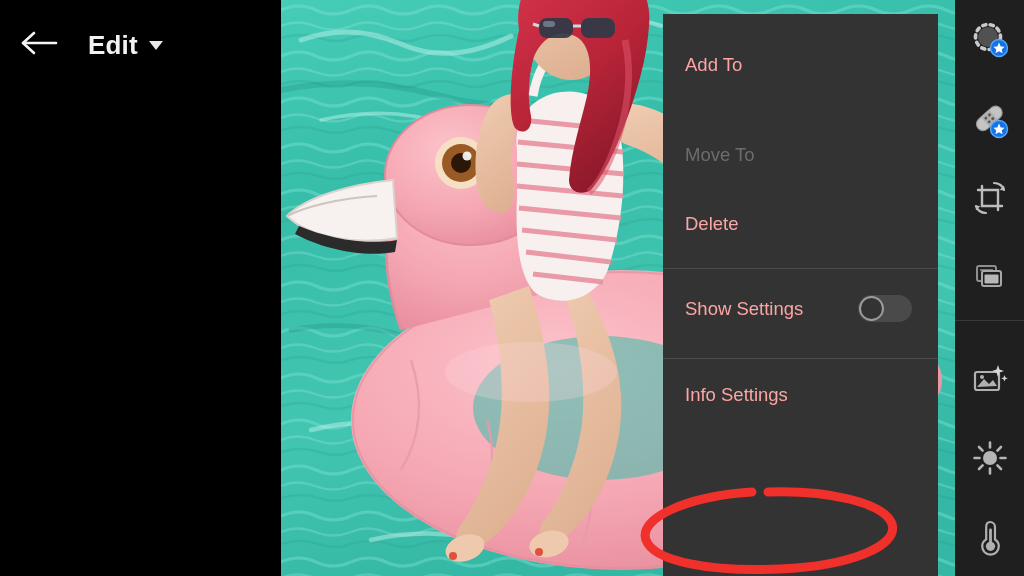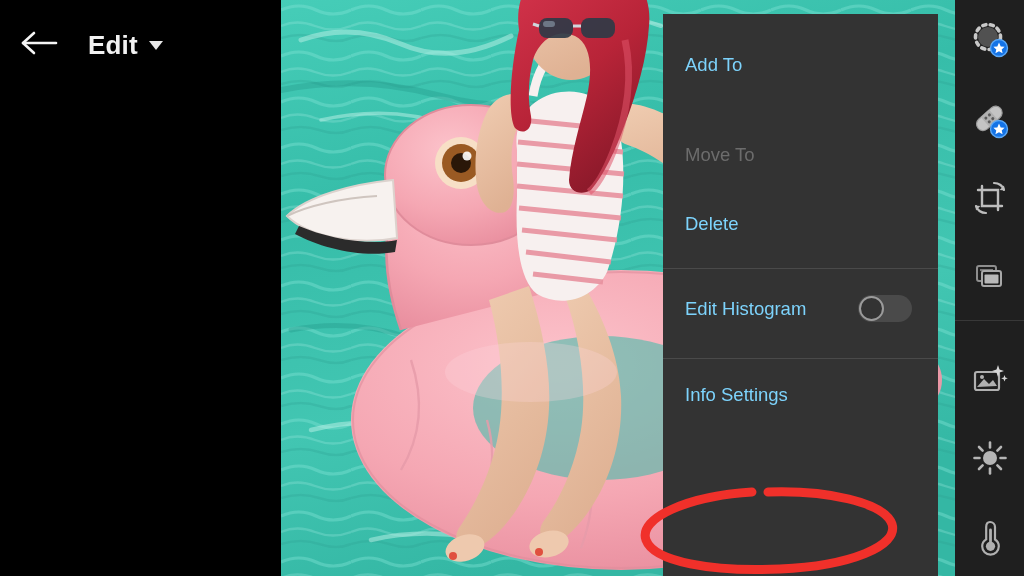--- a/index.html
+++ b/index.html
@@ -58,21 +58,21 @@
   .menu {
     position:absolute; left:663px; top:14px;
     width:275px; height:562px;
     background:#333333;
     z-index:20;
   }
   .menu-item {
     position:relative;
     display:flex; align-items:center; justify-content:space-between;
     padding:0 26px 0 22px;
-    color:#7dd3fc;
+    color:#fca5a5;
     font-size:18.5px;
     cursor:pointer;
     user-select:none;
   }
   .menu-item.disabled { color:#6c6c6c; cursor:default; }
   .menu-item .lbl { white-space:nowrap; }
   .menu-sep {
     height:1px; background:#4a4a4a; margin:0;
   }
 
@@ -299,21 +299,21 @@
       <span class="lbl">Move To</span>
     </div>
 
     <div class="menu-item" style="height:62px">
       <span class="lbl">Delete</span>
     </div>
 
     <div class="menu-sep" style="margin-top:13px"></div>
 
     <div class="menu-item" style="height:79px">
-      <span class="lbl">Edit Histogram</span>
+      <span class="lbl">Show Settings</span>
       <span class="toggle">
         <span class="knob"></span>
       </span>
     </div>
 
 
     <div class="menu-sep" style="margin-top:10px"></div>
 
 
     <div class="menu-item" style="height:72px">

